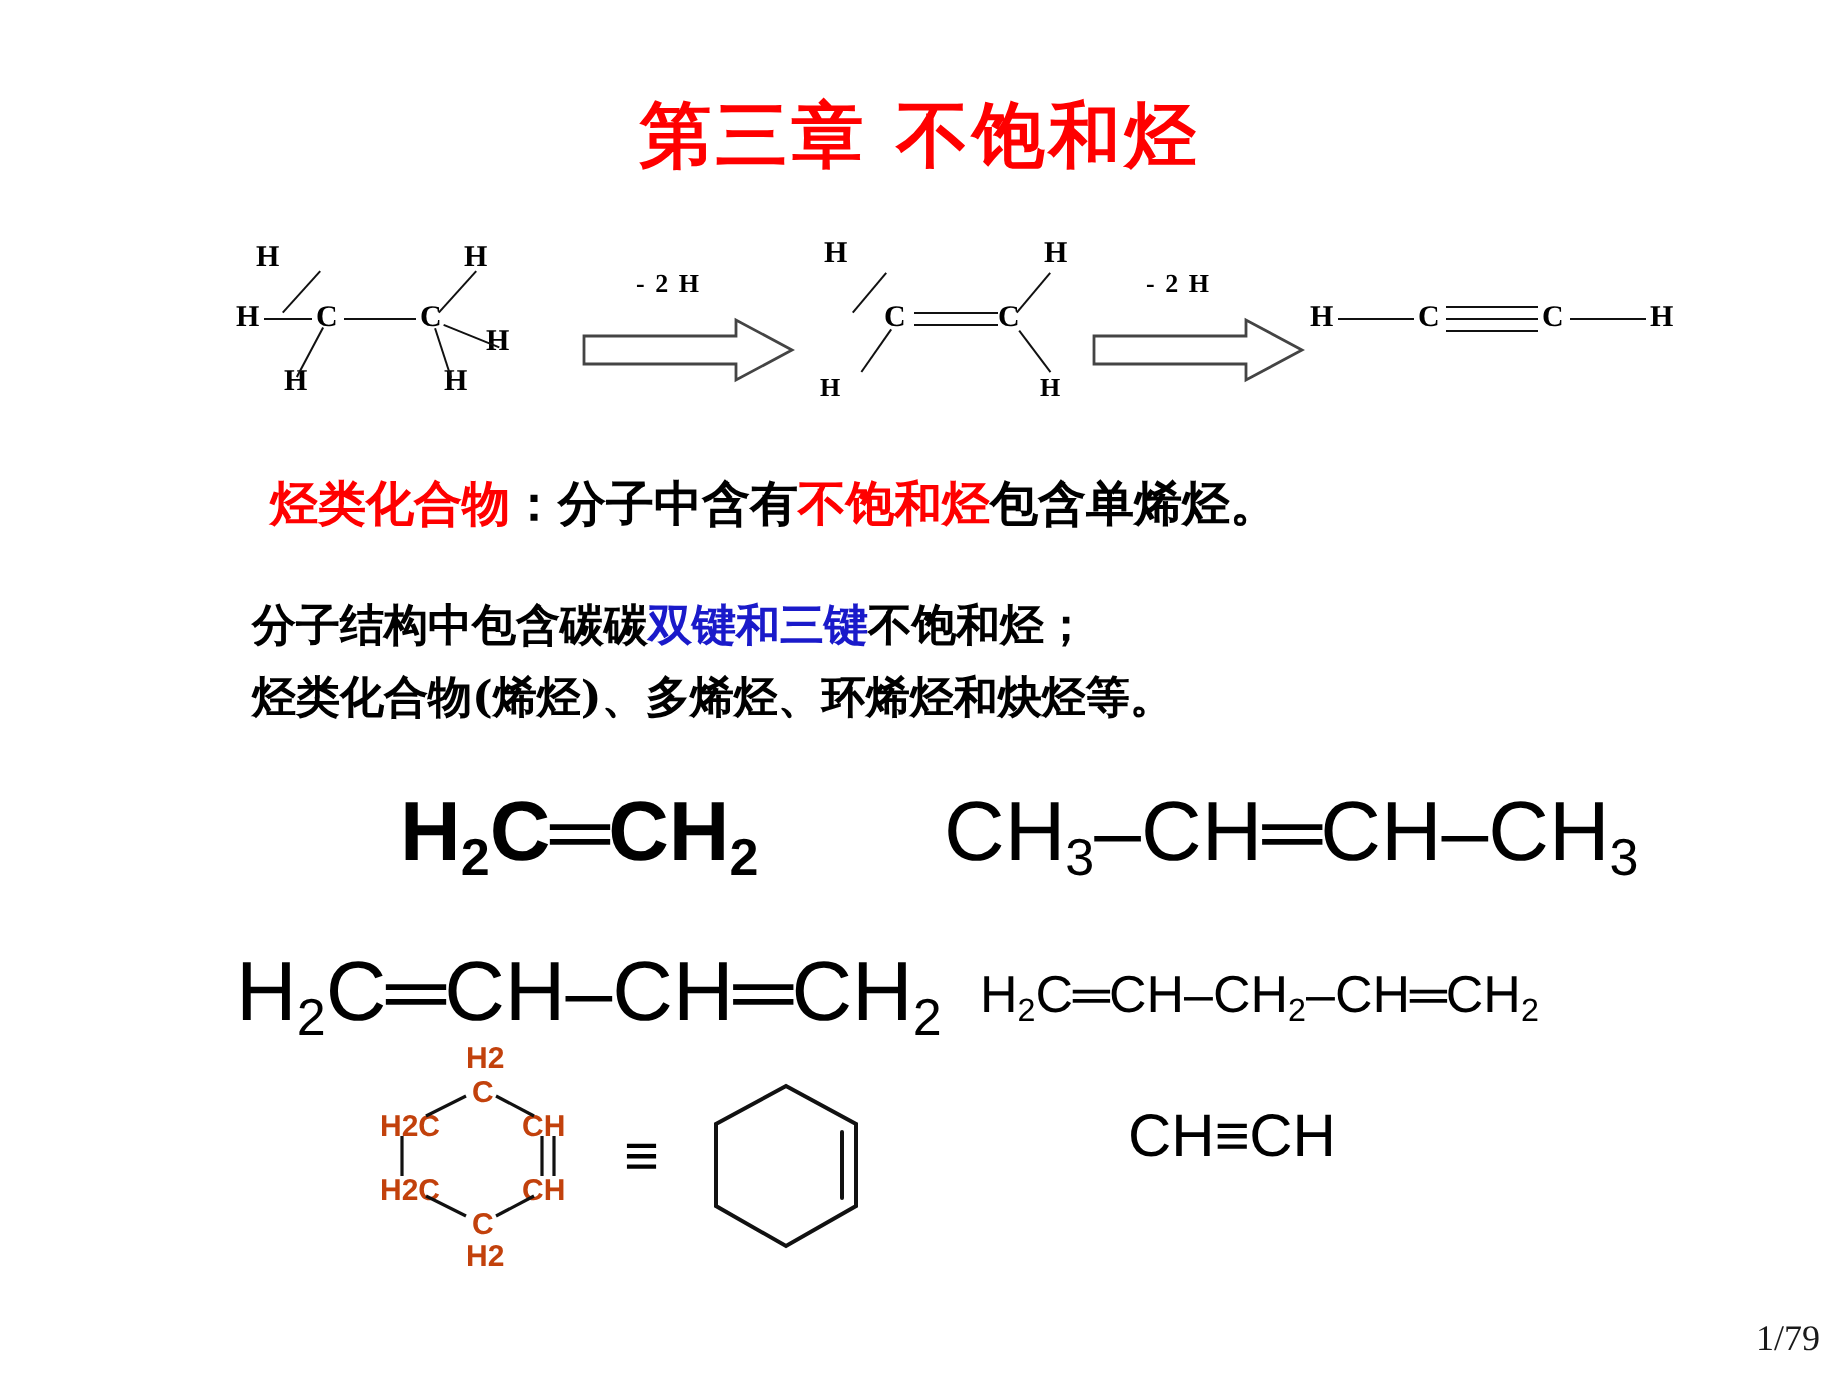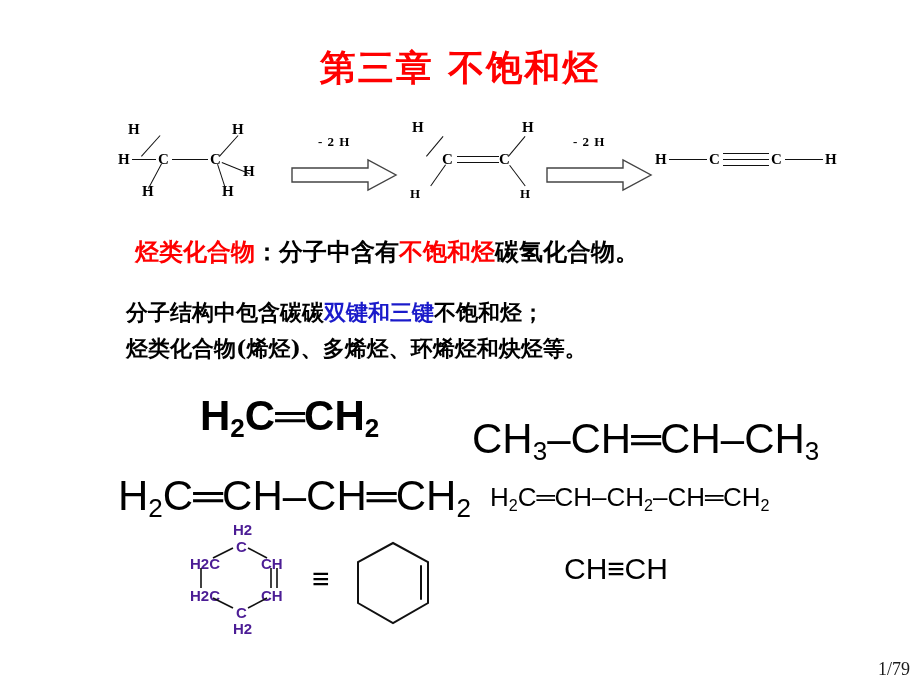--- a/index.html
+++ b/index.html
@@ -110,40 +110,40 @@
   .formula sub {
     font-size: 0.62em;
     vertical-align: -0.28em;
     letter-spacing: 0;
   }
   .eqsym { 
     letter-spacing: -0.02em;
   }
 
   #f-ethene   { left: 200px; top: 392px; font-size: 42px; font-weight: bold; }
-  #f-butene   { left: 472px; top: 415px; font-size: 42px; }
+  #f-butene   { left: 472px; top: 392px; font-size: 42px; }
   #f-butadiene{ left: 118px; top: 472px; font-size: 42px; }
   #f-pentadiene{left: 490px; top: 482px; font-size: 26px; }
   #f-acetylene{ left: 564px; top: 552px; font-size: 30px; }
 
   
   #cyclohexene-explicit {
     position: absolute;
     left: 185px;
     top: 522px;
     width: 130px;
     height: 115px;
   }
   #cyclohexene-explicit .lbl {
     position: absolute;
     font-family: "Liberation Sans", "DejaVu Sans", sans-serif;
     font-size: 15px;
     font-weight: bold;
     line-height: 1;
-    color: #4c1d95;
+    color: #c2410c;
     white-space: nowrap;
   }
 
   
   #equiv-sign {
     position: absolute;
     left: 312px;
     top: 562px;
     font-size: 30px;
     font-family: "Liberation Sans", "DejaVu Sans", sans-serif;
@@ -233,21 +233,21 @@
     <span class="atom" style="left:170px;top:40px;">H</span>
     <i class="bond" style="left:14px;top:47px;width:38px;"></i>
     <i class="bond" style="left:68px;top:41px;width:46px;"></i>
     <i class="bond" style="left:68px;top:47px;width:46px;"></i>
     <i class="bond" style="left:68px;top:53px;width:46px;"></i>
     <i class="bond" style="left:130px;top:47px;width:38px;"></i>
   </div>
 </div>
 
 <div id="def-line" class="cn-text">
-  <span class="red">烃类化合物</span><span class="black">：</span><span class="black">分子中含有</span><span class="red">不饱和烃</span><span class="black">碳氢化合物。</span>
+  <span class="red">烃类化合物</span><span class="black">：</span><span class="black">分子中含有</span><span class="red">不饱和烃</span><span class="black">包含单烯烃。</span>
 </div>
 
 <div id="desc-line-1" class="cn-text">
   <span class="black">分子结构中包含碳碳</span><span class="blue">双键和三键</span><span class="black">不饱和烃；</span>
 </div>
 
 <div id="desc-line-2" class="cn-text black">烃类化合物(烯烃)、多烯烃、环烯烃和炔烃等。</div>
 
 <div id="f-ethene" class="formula">
   H<sub>2</sub>C<span class="eqsym">═</span>CH<sub>2</sub>

